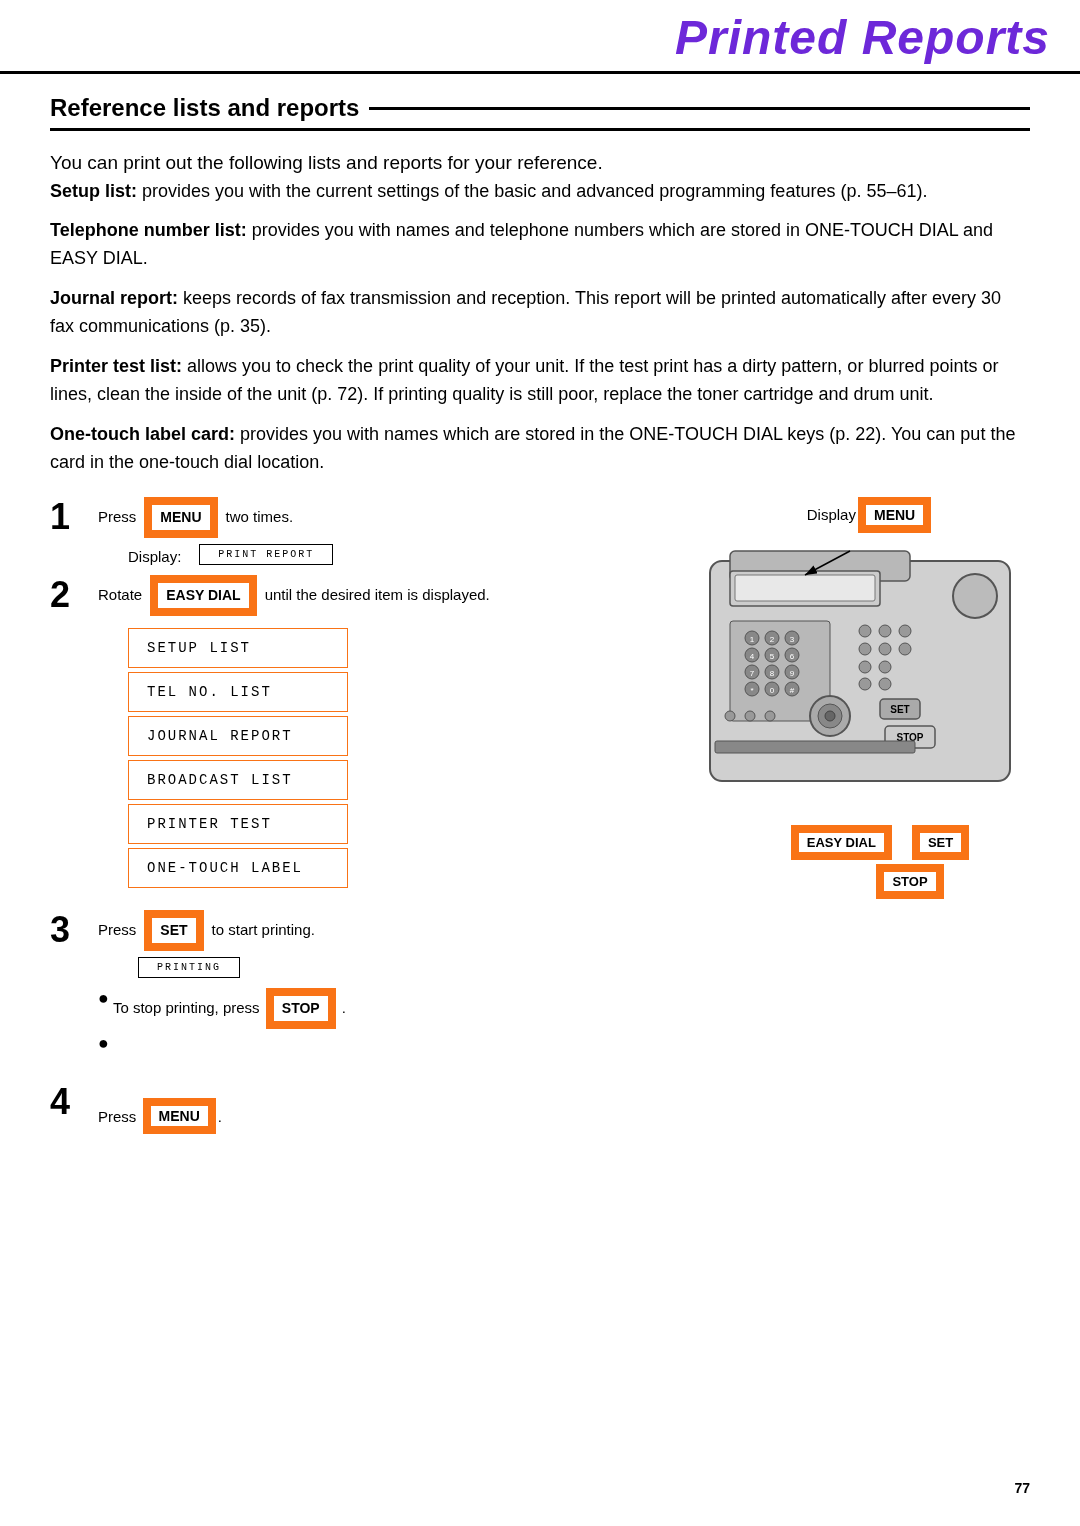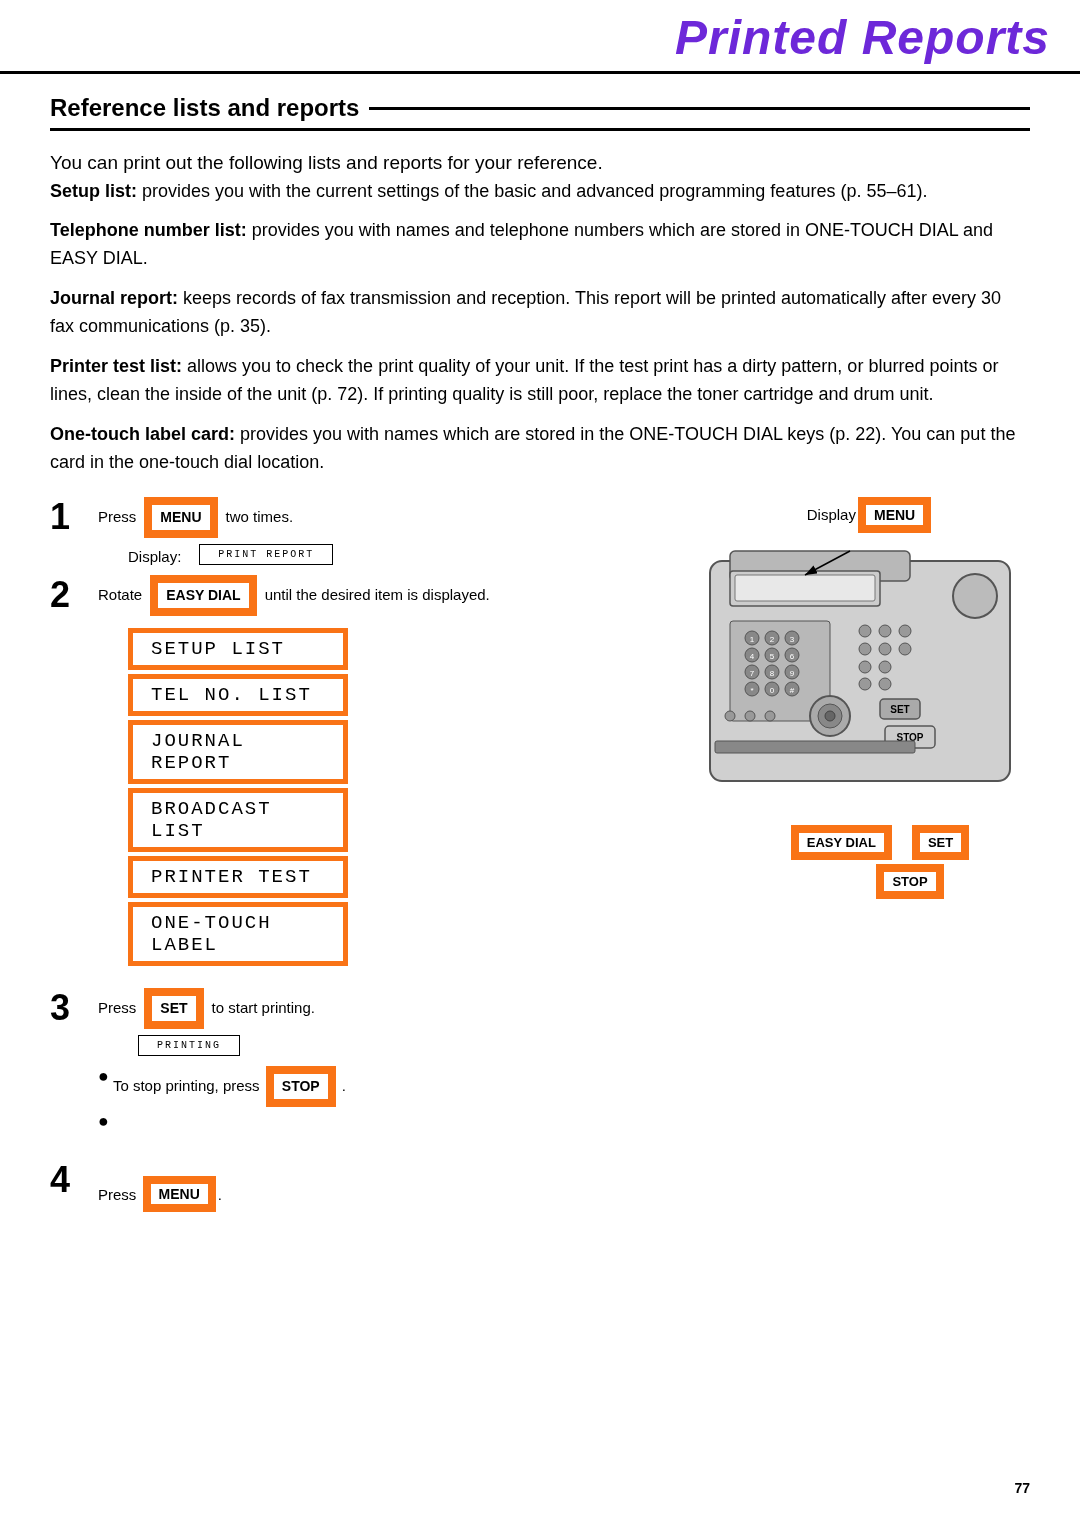--- a/index.html
+++ b/index.html
@@ -147,24 +147,24 @@
 
     
     .menu-list {
       margin: 12px 0 12px 30px;
       display: flex;
       flex-direction: column;
       gap: 4px;
     }
 
     .menu-item-box {
-      border: 5px solid #f97316;
-      padding: 5px 18px;
+      border: 1px solid #f97316;
+      padding: 11px 18px;
       font-family: 'Courier New', Courier, monospace;
-      font-size: 19px;
+      font-size: 14px;
       letter-spacing: 2px;
       display: inline-block;
       background: #fff;
       width: 220px;
     }
 
     
     .step3-content {
       flex: 1;
     }

